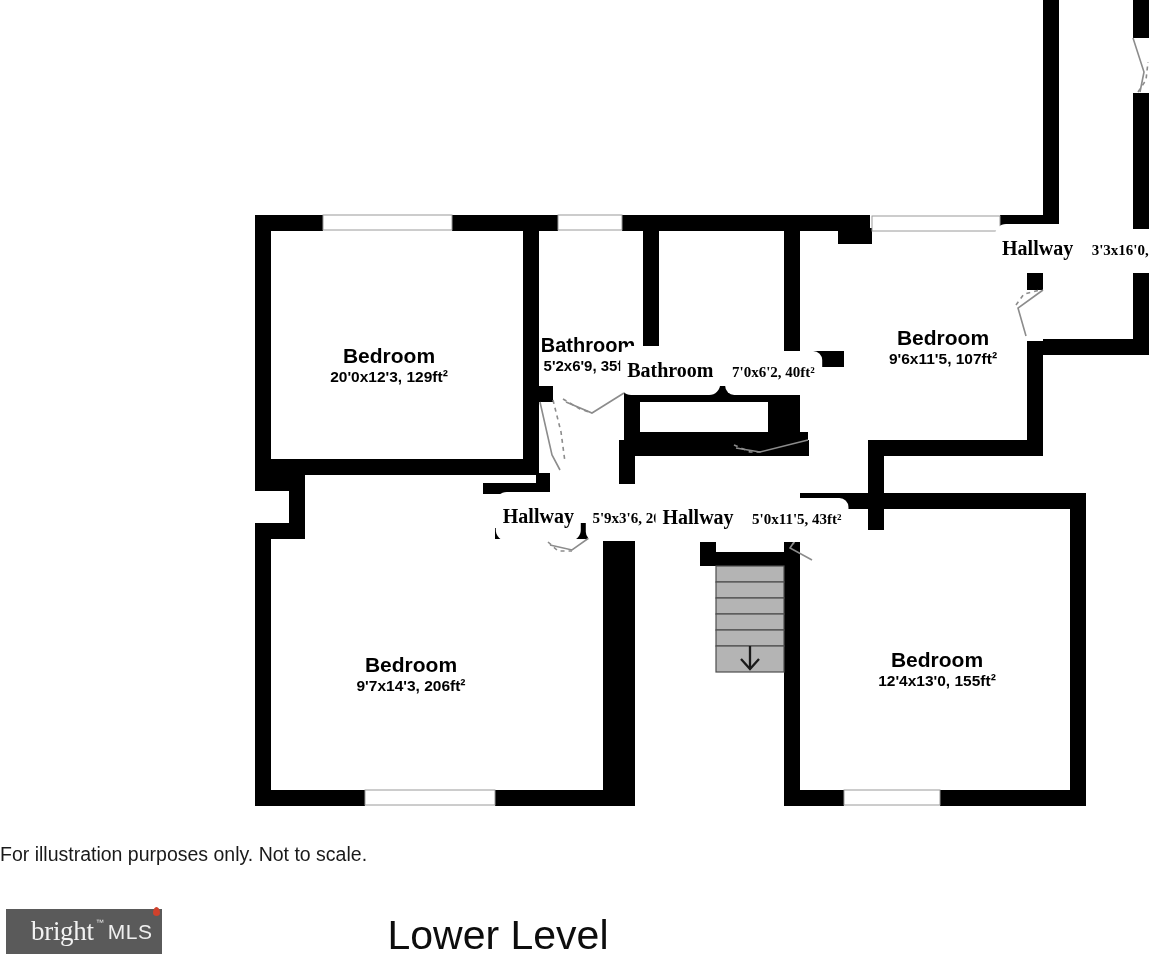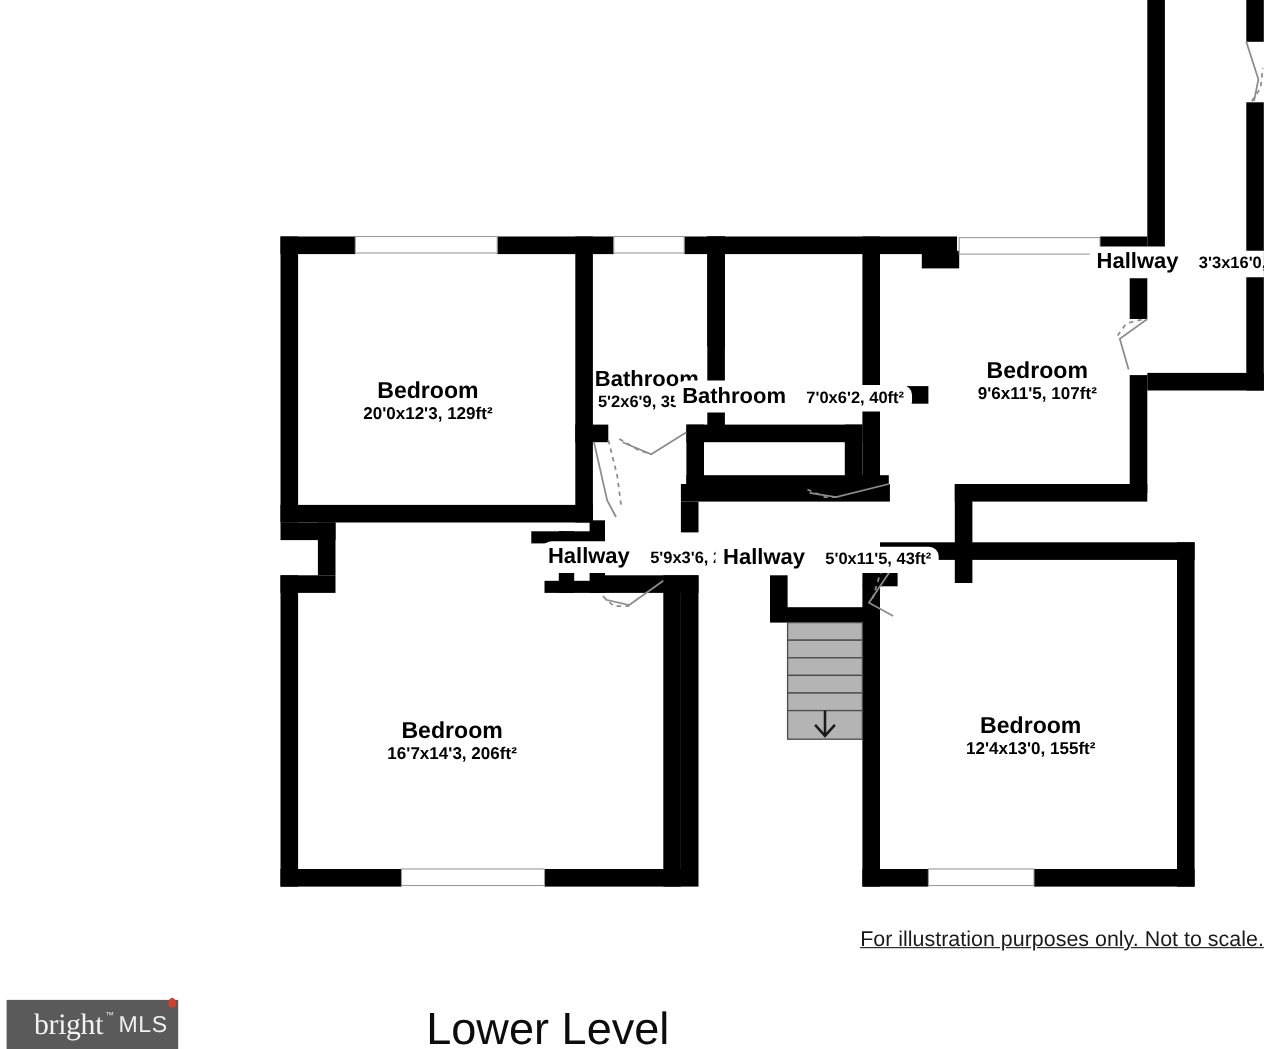--- a/index.html
+++ b/index.html
@@ -58,36 +58,36 @@
   .lbl-lg .rl-dims { font-size: 15.5px; margin-top: 2px; text-align: center; }
 
   .lbl-md .rl-name { font-size: 20px; }
   .lbl-md .rl-dims { font-size: 15px; margin-top: 2px; }
 
   
   .pill .rl-name,
   .pill .rl-dims {
     background: #ffffff;
     border-radius: 11px;
-    padding: 4px 7px;
+    padding: 14px 7px;
     display: inline-block;
+    font-family: Liberation Serif, serif;
   }
   .pill .rl-dims { border-radius: 9px; }
 
   
   #illustration-note {
     position: absolute;
     left: 0;
     top: 843px;
     width: 1149px;
-    text-align: right;
+    text-align: left;
     font-size: 19.5px;
     color: #1a1a1a;
     font-family: "Liberation Sans", sans-serif;
-    text-decoration: underline;
   }
   #level-title {
     position: absolute;
     left: 0;
     top: 893px;
     width: 996px;
     text-align: center;
     font-size: 41px;
     color: #0d0d0d;
     font-family: "Liberation Sans", sans-serif;
@@ -303,21 +303,21 @@
     <span class="rl-dims">5'9x3'6, 20ft²</span>
   </div>
 
   <div class="room-label lbl-md pill" style="left:752px; top:493px;">
     <span class="rl-name">Hallway</span>
     <span class="rl-dims">5'0x11'5, 43ft²</span>
   </div>
 
   <div class="room-label lbl-lg" style="left:411px; top:654px;">
     <span class="rl-name">Bedroom</span>
-    <span class="rl-dims">16'7x14'3, 206ft²</span>
+    <span class="rl-dims">9'7x14'3, 206ft²</span>
   </div>
 
   <div class="room-label lbl-lg" style="left:937px; top:649px;">
     <span class="rl-name">Bedroom</span>
     <span class="rl-dims">12'4x13'0, 155ft²</span>
   </div>
 
   <div id="illustration-note">For illustration purposes only. Not to scale.</div>
   <div id="level-title">Lower Level</div>
 

